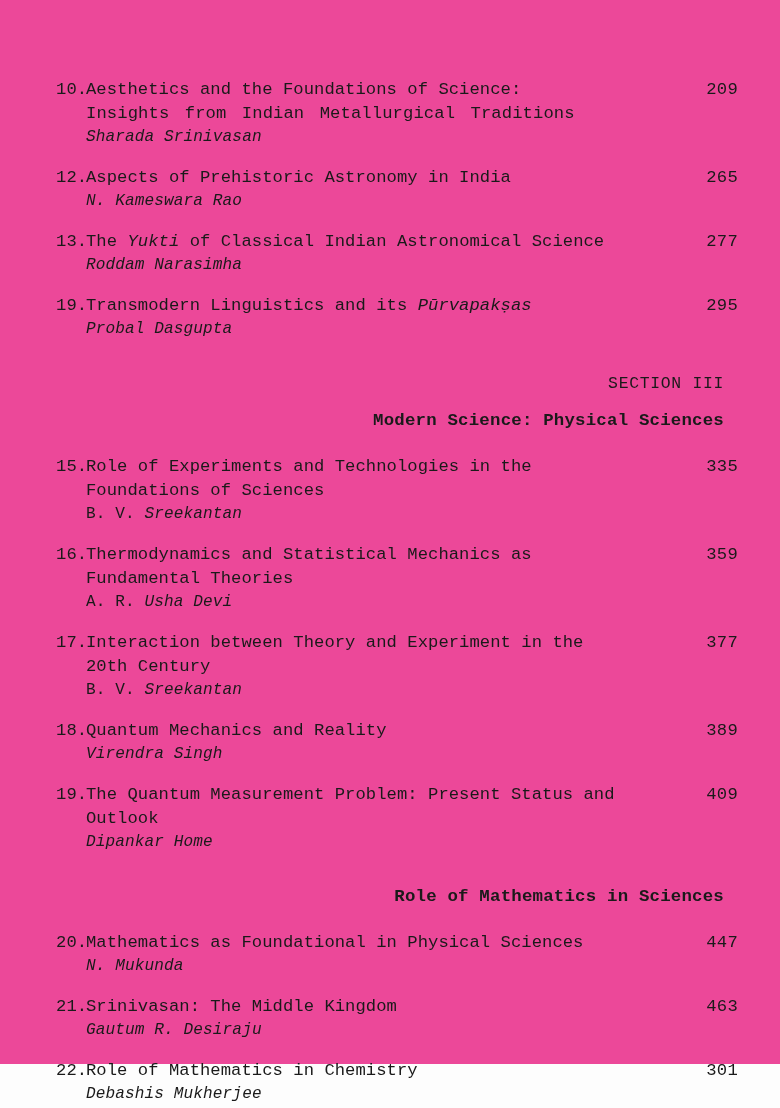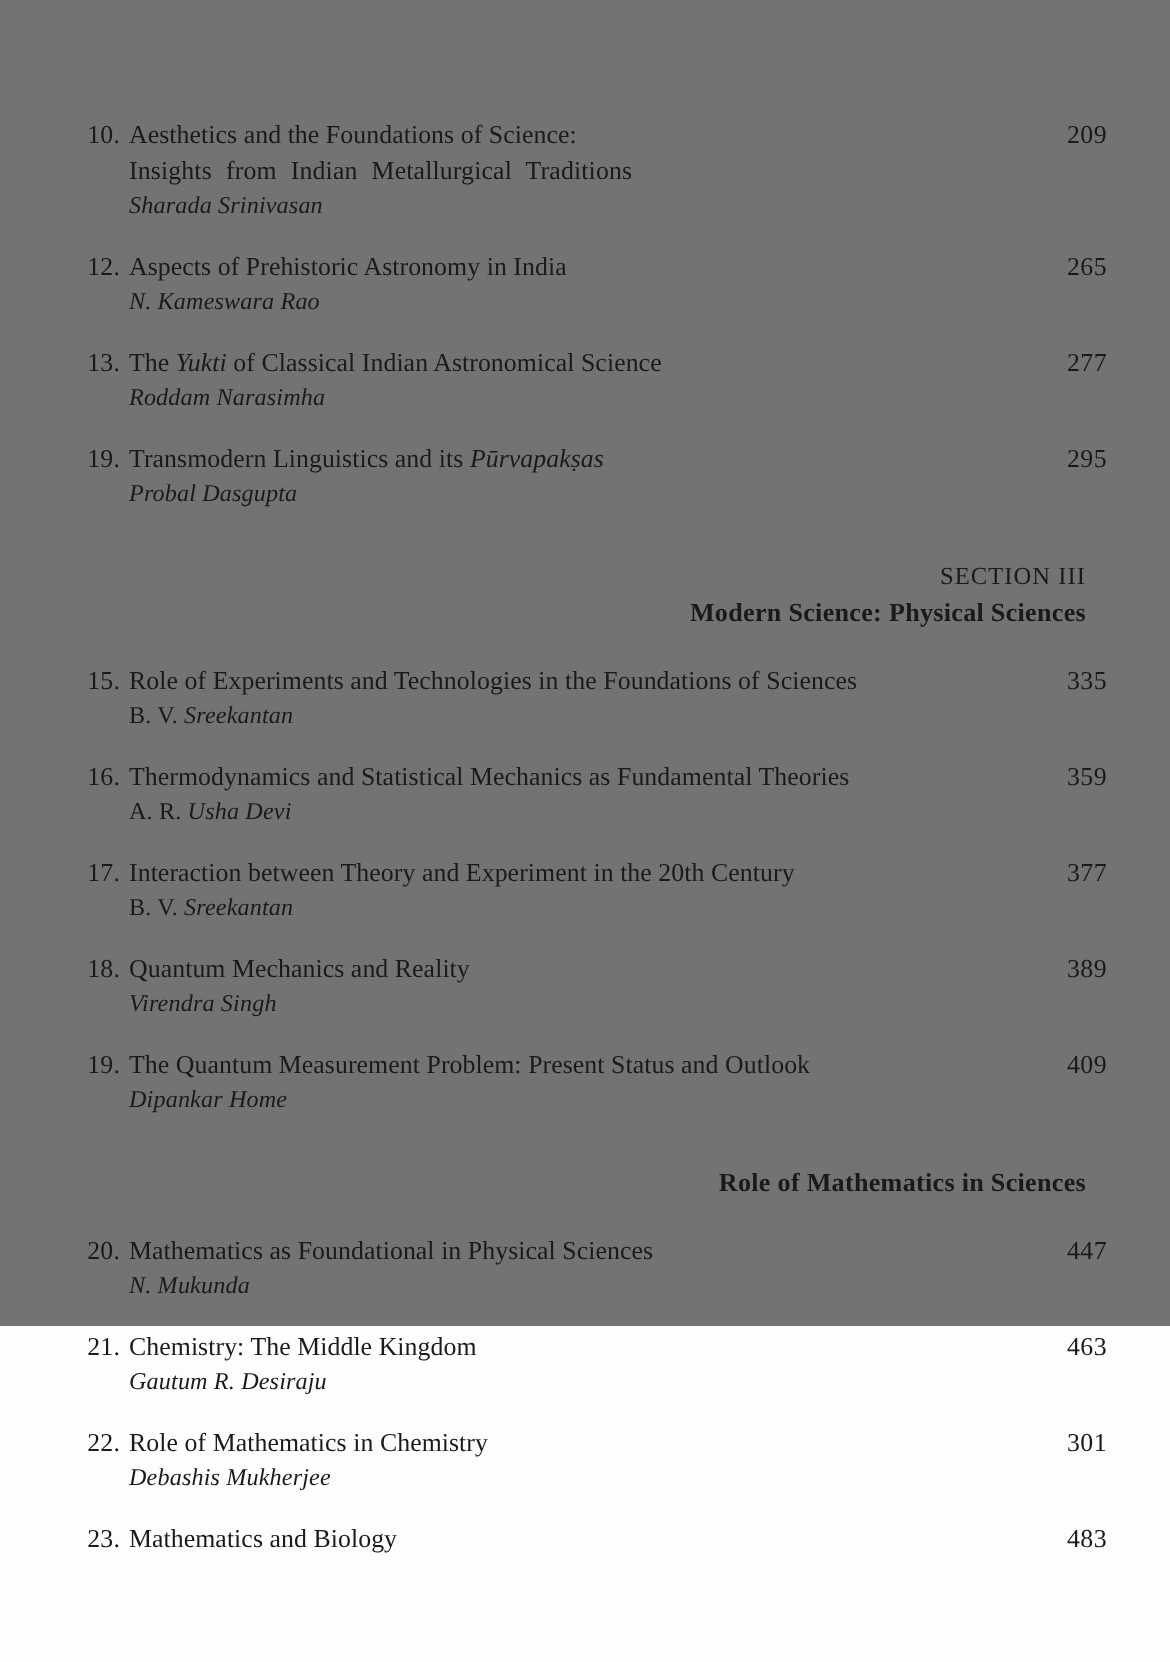--- a/index.html
+++ b/index.html
@@ -13,22 +13,23 @@
     font-family: "Liberation Serif", "DejaVu Serif", serif;
     color: #1a1a1a;
     position: relative;
     overflow: hidden;
   }
   .page {
     position: absolute;
     left: 0;
     top: 0;
     width: 780px;
-    height: 884px;
-    background: #737373;
+    height: 1064px;
+    background: #ec4899;
+    font-family: Liberation Mono, monospace;
   }
   .toc {
     position: absolute;
     left: 56px;
     top: 78px;
     width: 668px;
   }
 
   
   .entry {
@@ -91,21 +92,21 @@
   .section-label {
     font-size: 16.4px;
     line-height: 23px;
     letter-spacing: 0.7px;
   }
   .section-title {
     font-weight: bold;
     font-size: 17.4px;
     line-height: 24px;
     letter-spacing: 0.2px;
-    margin-top: 1px;
+    margin-top: 14px;
   }
 </style>
 </head>
 <body>
 
 <div class="page">
   <div class="toc">
 
     <div class="entry">
       <div class="entry-main">
@@ -206,21 +207,21 @@
         <span class="entry-num">20.</span>
         <div class="entry-title">Mathematics as Foundational in Physical Sciences</div>
         <span class="entry-page">447</span>
       </div>
       <div class="entry-author">N. Mukunda</div>
     </div>
 
     <div class="entry">
       <div class="entry-main">
         <span class="entry-num">21.</span>
-        <div class="entry-title">Chemistry: The Middle Kingdom</div>
+        <div class="entry-title">Srinivasan: The Middle Kingdom</div>
         <span class="entry-page">463</span>
       </div>
       <div class="entry-author">Gautum R. Desiraju</div>
     </div>
 
     <div class="entry">
       <div class="entry-main">
         <span class="entry-num">22.</span>
         <div class="entry-title">Role of Mathematics in Chemistry</div>
         <span class="entry-page">301</span>

